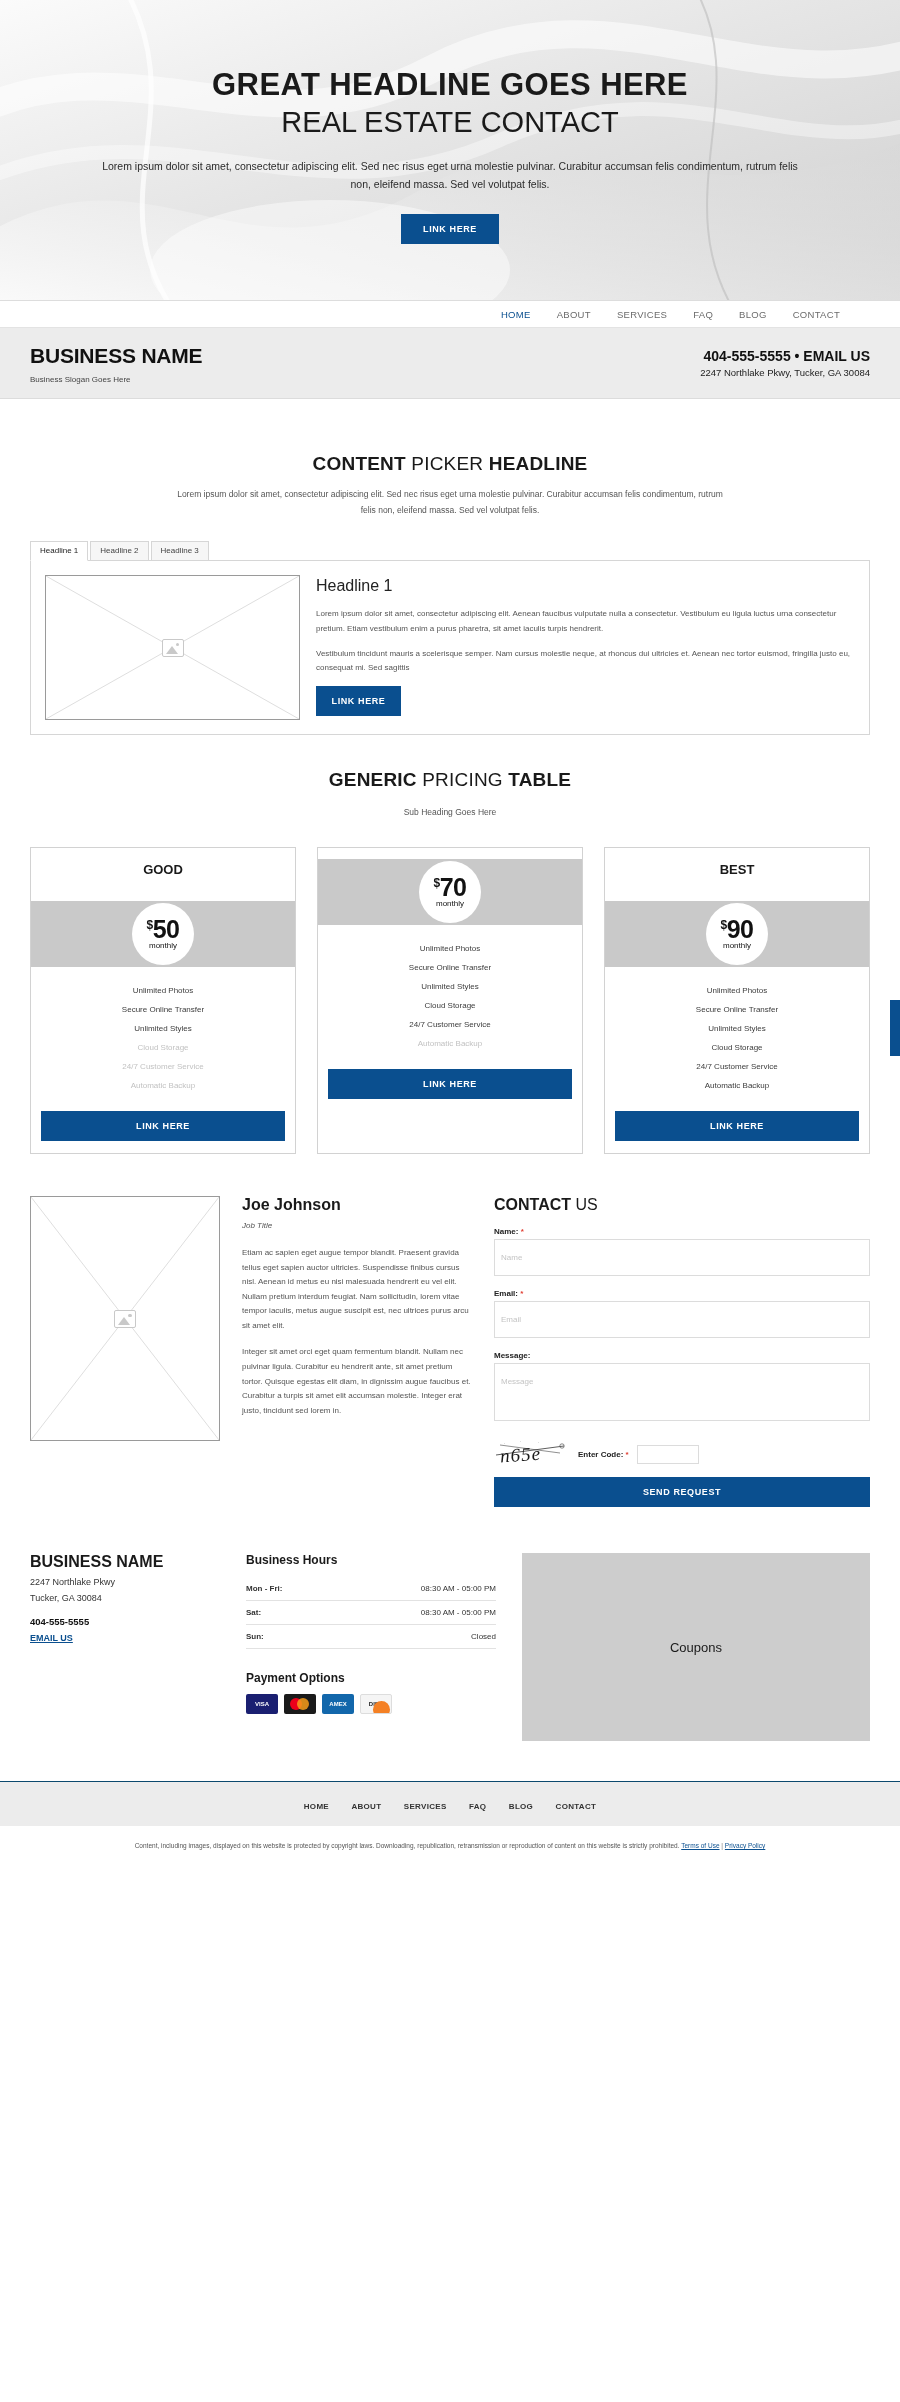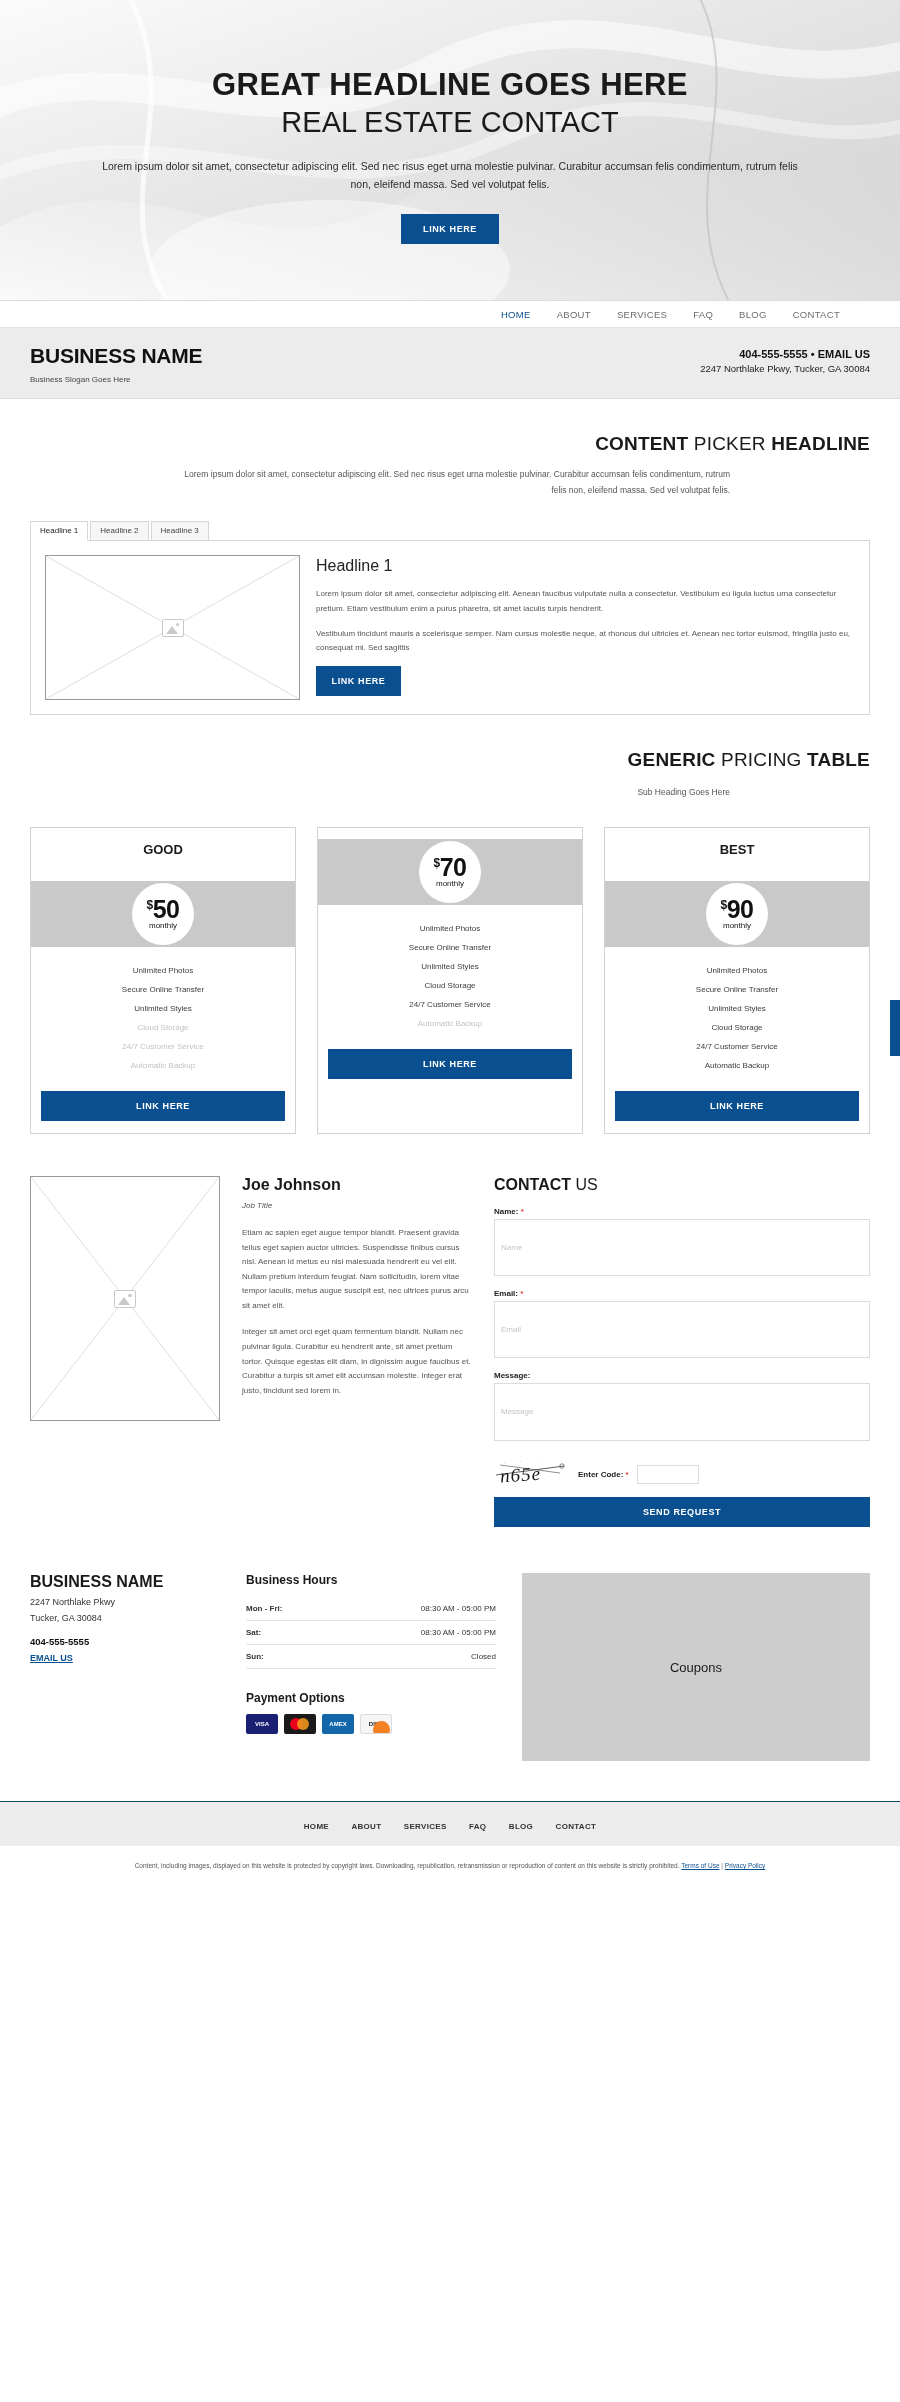--- a/index.html
+++ b/index.html
@@ -92,26 +92,26 @@
     border-bottom: 1px solid #dcdcdc;
   }
   .biz-name {
     font-size: 21px;
     font-weight: bold;
     color: #111;
     letter-spacing: -0.2px;
   }
   .biz-slogan { font-size: 8px; color: #444; margin-top: 7px; }
   .biz-right { text-align: right; padding-top: 4px; }
-  .biz-phone { font-size: 11px; font-weight: bold; color: #111; }
+  .biz-phone { font-size: 14px; font-weight: bold; color: #111; }
   .biz-addr { font-size: 9.5px; color: #222; margin-top: 3px; }
 
   
   .section { padding: 0 30px; }
-  .head-center { text-align: right; }
+  .head-center { text-align: center; margin-top: 20px; }
   .head-lg {
     font-size: 19px;
     color: #1a1a1a;
     font-weight: normal;
     letter-spacing: 0.2px;
   }
   .head-lg b { font-weight: bold; }
   .head-sub {
     font-size: 8.5px;
     color: #555;
@@ -267,21 +267,21 @@
     color: #222;
     margin-top: 13px;
     margin-bottom: 3px;
     display: block;
   }
   .req { color: #e03b2f; font-size: 8px; }
   .finput, .ftextarea {
     width: 100%;
     border: 1px solid #dcdcdc;
     font-size: 8px;
-    padding: 23px 6px;
+    padding: 13px 6px;
     color: #222;
     font-family: "Liberation Sans", sans-serif;
     background: #fff;
   }
   .finput::placeholder, .ftextarea::placeholder { color: #c4c4c4; }
   .ftextarea { height: 58px; resize: none; }
   .captcha-row {
     display: flex;
     align-items: center;
     gap: 8px;

